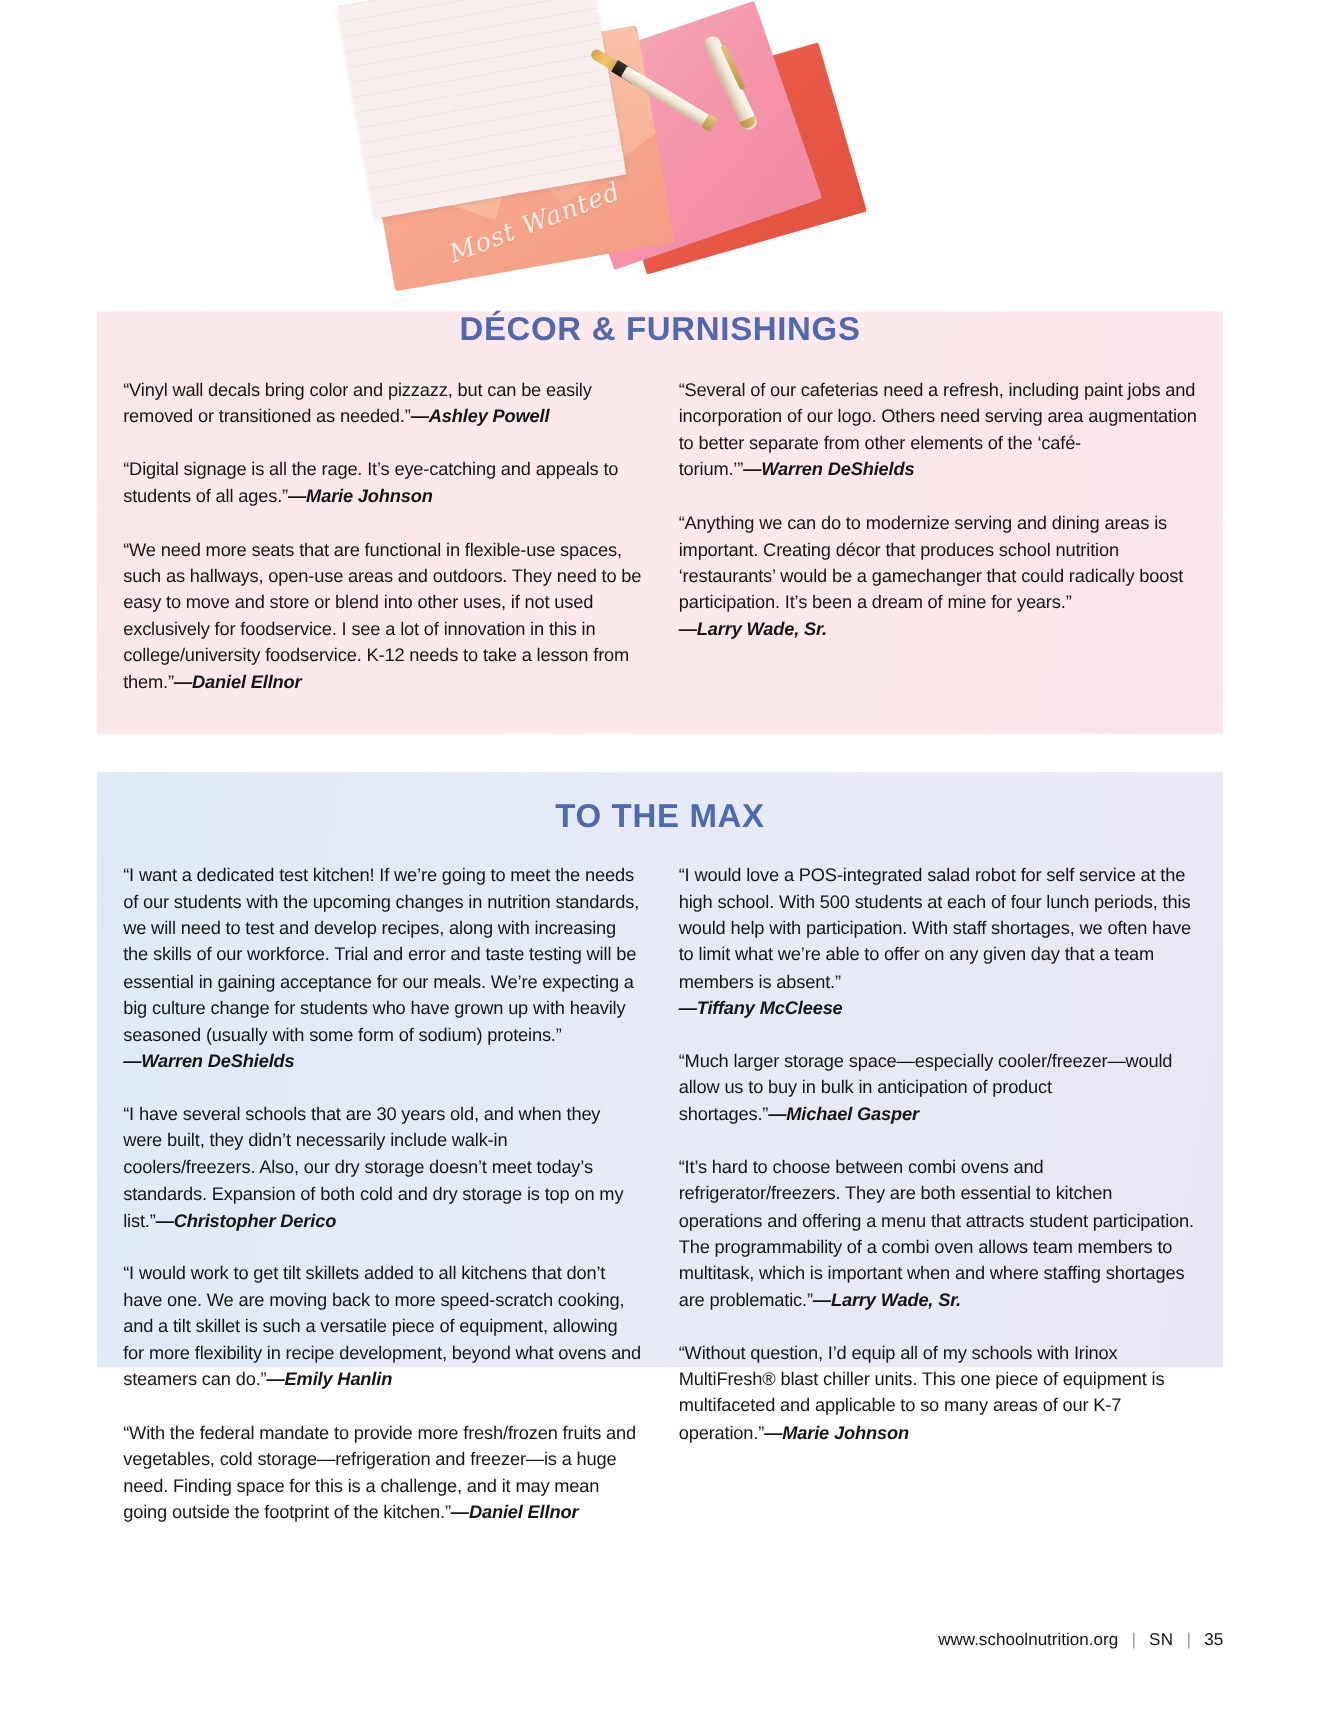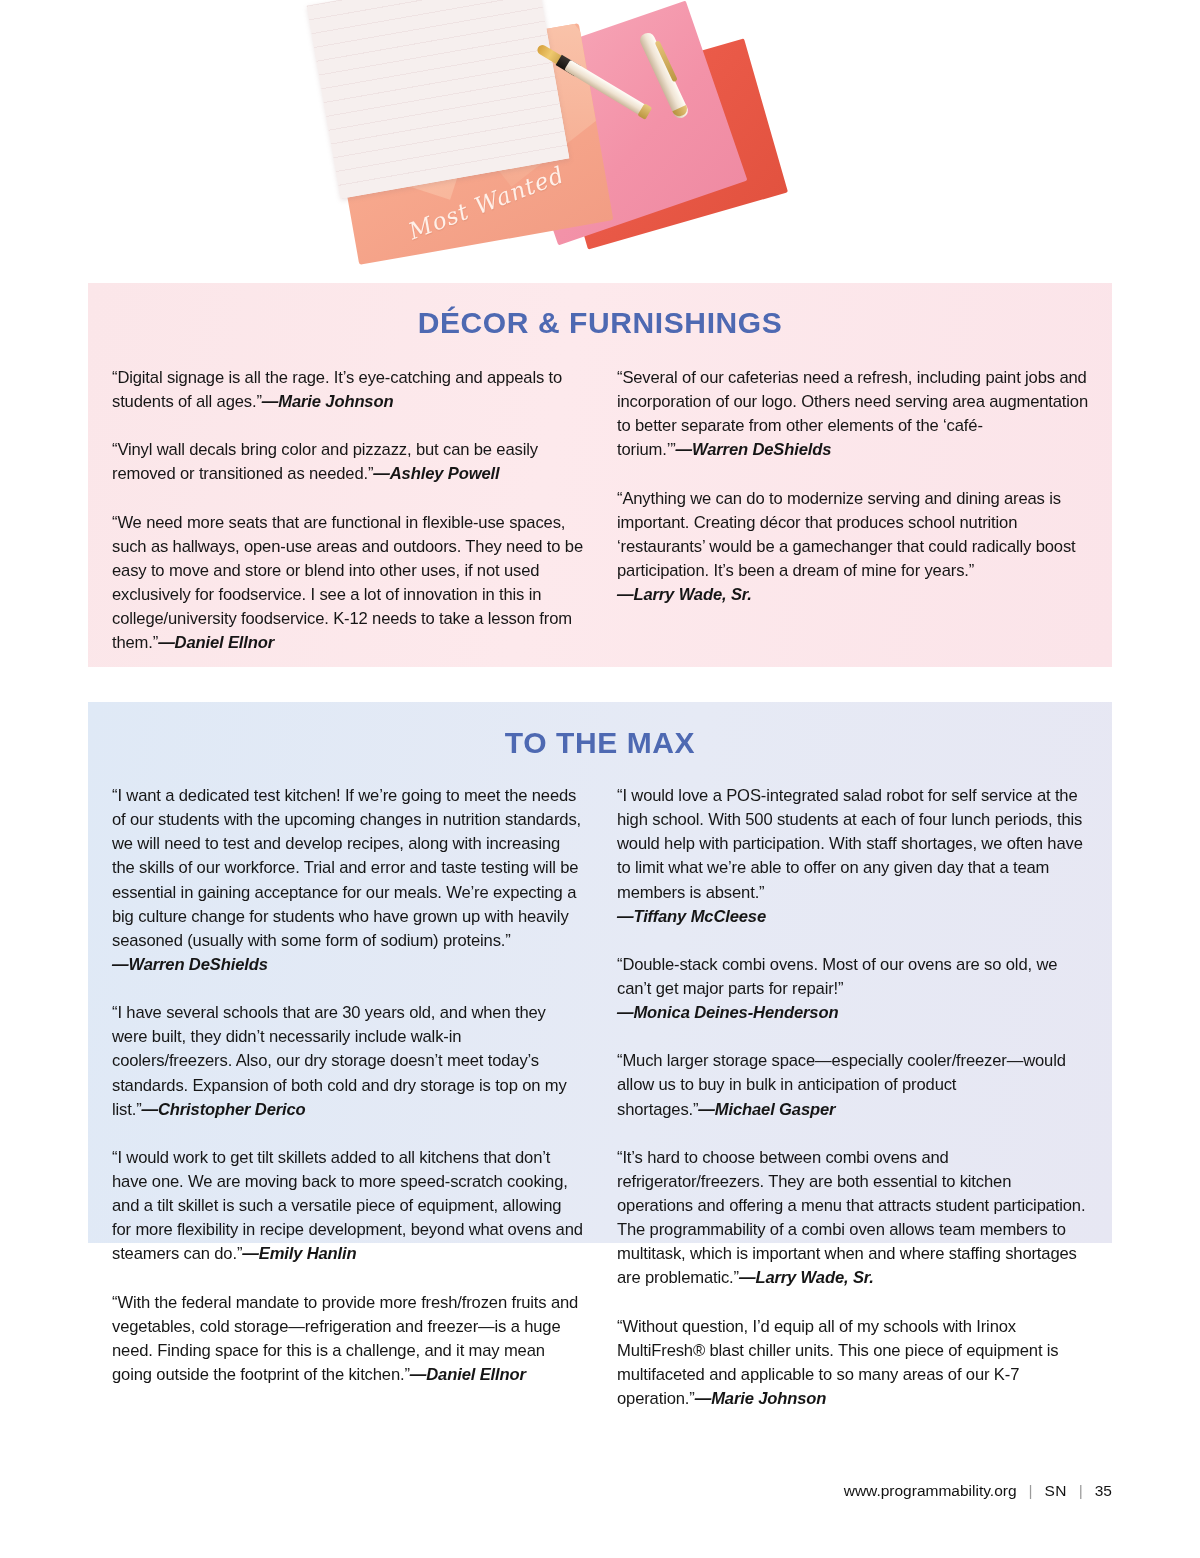--- a/index.html
+++ b/index.html
@@ -170,21 +170,20 @@
     background: linear-gradient(100deg, #dfe9f6 0%, #e6eaf5 55%, #e7e7f3 100%);
   }
 
   .section-title {
     text-align: center;
     font-family: "Liberation Sans", sans-serif;
     font-weight: bold;
     font-size: 30px;
     letter-spacing: .6px;
     color: #4e69b2;
-    padding-top: 23px;
     padding-bottom: 6px;
   }
   .panel-max .section-title { padding-top: 24px; }
 
   .cols {
     display: flex;
     gap: 34px;
     padding: 0 2px;
   }
   .col { width: 484px; }
@@ -251,23 +250,23 @@
         <div class="ph-pen-ring"></div>
       </div>
     </div>
   </div>
 
   <section class="panel panel-decor">
     <h2 class="section-title">DÉCOR &amp; FURNISHINGS</h2>
     <div class="cols">
 
       <div class="col">
+        <p class="quote"><span>“Vinyl wall decals bring color and pizzazz, but can be easily removed or transitioned as needed.”</span><span class="attrib">—Ashley Powell</span></p>
+
         <p class="quote"><span>“Digital signage is all the rage. It’s eye-catching and appeals to students of all ages.”</span><span class="attrib">—Marie Johnson</span></p>
-
-        <p class="quote"><span>“Vinyl wall decals bring color and pizzazz, but can be easily removed or transitioned as needed.”</span><span class="attrib">—Ashley Powell</span></p>
 
         <p class="quote"><span>“We need more seats that are functional in flexible-use spaces, such as hallways, open-use areas and outdoors. They need to be easy to move and store or blend into other uses, if not used exclusively for foodservice. I see a lot of innovation in this in college/university foodservice. K-12 needs to take a lesson from them.”</span><span class="attrib">—Daniel Ellnor</span></p>
       </div>
 
       <div class="col">
         <p class="quote"><span>“Several of our cafeterias need a refresh, including paint jobs and incorporation of our logo. Others need serving area augmentation to better separate from other elements of the ‘café-torium.’”</span><span class="attrib">—Warren DeShields</span></p>
 
         <p class="quote"><span>“Anything we can do to modernize serving and dining areas is important. Creating décor that produces school nutrition ‘restaurants’ would be a gamechanger that could radically boost participation. It’s been a dream of mine for years.”</span><br><span class="attrib">—Larry Wade, Sr.</span></p>
       </div>
 
@@ -284,33 +283,32 @@
         <p class="quote"><span>“I have several schools that are 30 years old, and when they were built, they didn’t necessarily include walk-in coolers/freezers. Also, our dry storage doesn’t meet today’s standards. Expansion of both cold and dry storage is top on my list.”</span><span class="attrib">—Christopher Derico</span></p>
 
         <p class="quote"><span>“I would work to get tilt skillets added to all kitchens that don’t have one. We are moving back to more speed-scratch cooking, and a tilt skillet is such a versatile piece of equipment, allowing for more flexibility in recipe development, beyond what ovens and steamers can do.”</span><span class="attrib">—Emily Hanlin</span></p>
 
         <p class="quote"><span>“With the federal mandate to provide more fresh/frozen fruits and vegetables, cold storage—refrigeration and freezer—is a huge need. Finding space for this is a challenge, and it may mean going outside the footprint of the kitchen.”</span><span class="attrib">—Daniel Ellnor</span></p>
       </div>
 
       <div class="col">
         <p class="quote"><span>“I would love a POS-integrated salad robot for self service at the high school. With 500 students at each of four lunch periods, this would help with participation. With staff shortages, we often have to limit what we’re able to offer on any given day that a team members is absent.”</span><br><span class="attrib">—Tiffany McCleese</span></p>
 
-        <p class="quote"><span>“Double-stack combi ovens. Most of our ovens are so old, we can’t get major parts for repair!”</span><br><span class="attrib">—Monica Deines-Henderson</span></p>
 
         <p class="quote"><span>“Much larger storage space—especially cooler/freezer—would allow us to buy in bulk in anticipation of product shortages.”</span><span class="attrib">—Michael Gasper</span></p>
 
         <p class="quote"><span>“It’s hard to choose between combi ovens and refrigerator/freezers. They are both essential to kitchen operations and offering a menu that attracts student participation. The programmability of a combi oven allows team members to multitask, which is important when and where staffing shortages are problematic.”</span><span class="attrib">—Larry Wade, Sr.</span></p>
 
         <p class="quote"><span>“Without question, I’d equip all of my schools with Irinox MultiFresh® blast chiller units. This one piece of equipment is multifaceted and applicable to so many areas of our K-7 operation.”</span><span class="attrib">—Marie Johnson</span></p>
       </div>
 
     </div>
   </section>
 
   <div class="footer">
-    <span>www.programmability.org</span>
+    <span>www.schoolnutrition.org</span>
     <span class="sep">|</span>
     <span class="sn">SN</span>
     <span class="sep">|</span>
     <span class="pg">35</span>
   </div>
 
 </div>
 
 </body></html>

